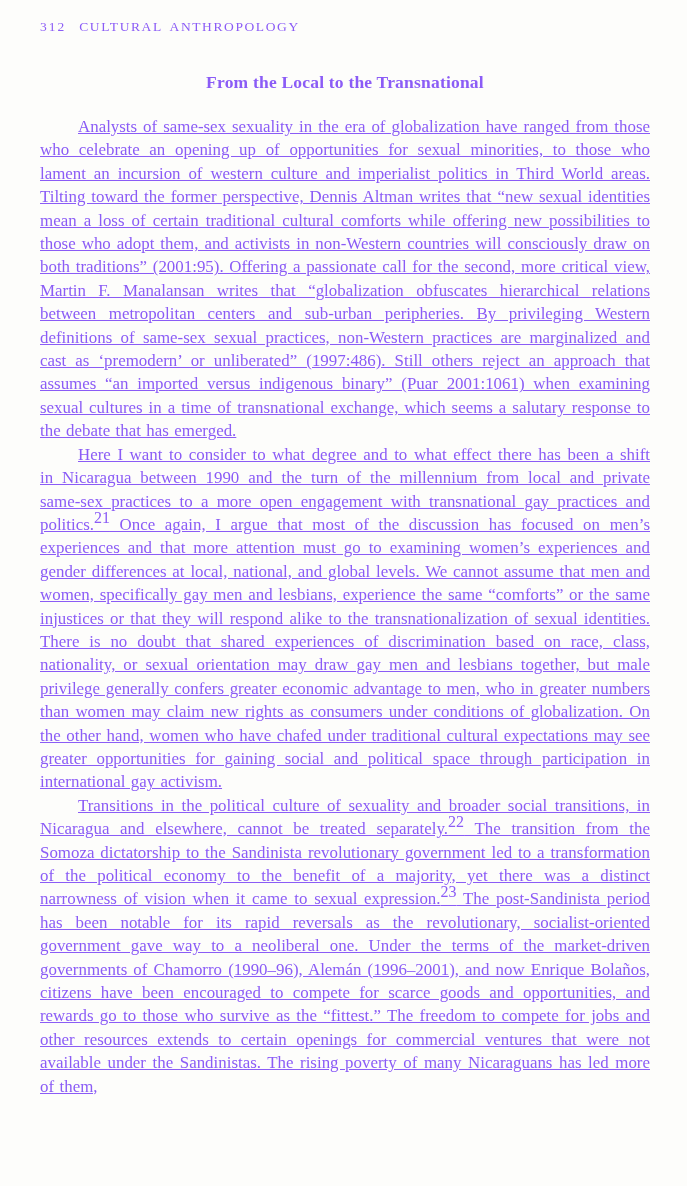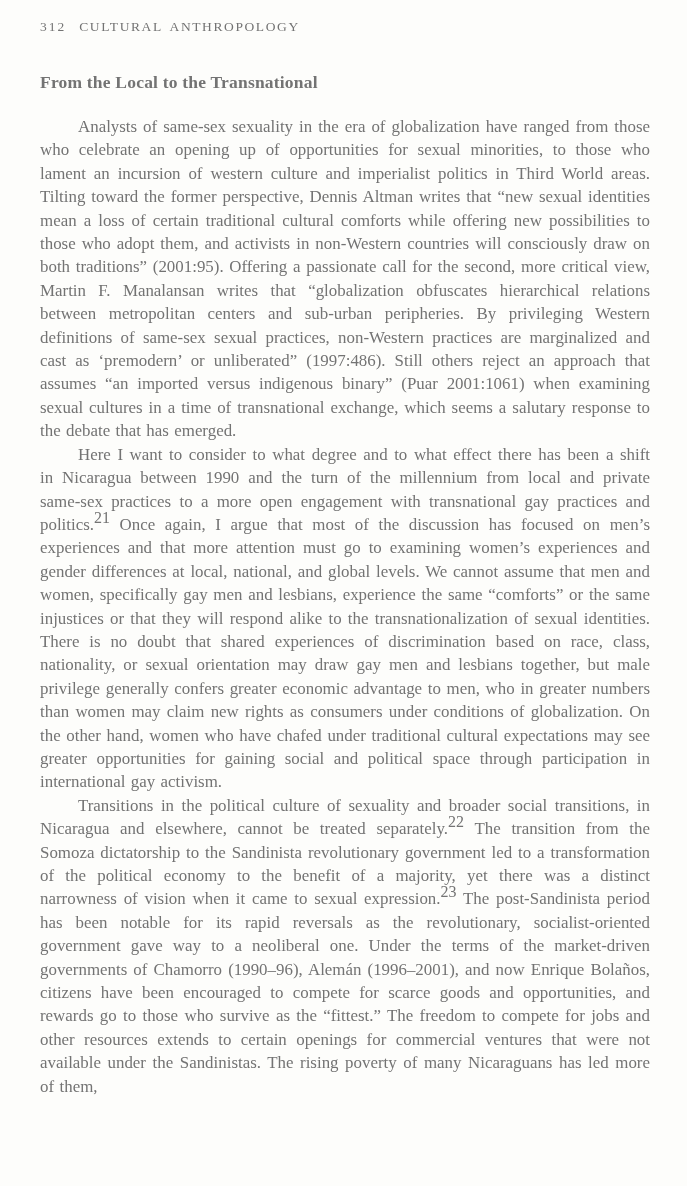--- a/index.html
+++ b/index.html
@@ -5,54 +5,55 @@
   html, body {
     margin: 0;
     padding: 0;
     background: #ffffff;
   }
   .page {
     position: relative;
     width: 687px;
     height: 1186px;
     background: #fdfdfb;
-    color: #737373;
+    color: #8b5cf6;
     font-family: "Liberation Serif", "DejaVu Serif", serif;
     box-sizing: border-box;
     padding: 19px 37px 4px 40px;
     overflow: hidden;
   }
   .running-head {
     font-size: 13.5px;
     letter-spacing: 1.6px;
     word-spacing: 3px;
     white-space: nowrap;
   }
   .running-head .page-number {
     margin-right: 13px;
     letter-spacing: 2px;
   }
   .section-title {
     margin: 37px 0 0 0;
-    text-align: left;
+    text-align: center;
     font-size: 17.5px;
     font-weight: bold;
     letter-spacing: 0.2px;
   }
   .body-text {
     margin-top: 22px;
   }
   .body-text p {
     margin: 0;
     text-align: justify;
     text-indent: 38px;
     font-size: 16.9px;
     line-height: 23.4px;
     word-spacing: 1.2px;
     hyphens: auto;
+    text-decoration: underline;
   }
   .body-text sup {
     font-size: 16px;
     line-height: 0;
     vertical-align: super;
     letter-spacing: 0;
   }
 </style>
 </head>
 <body>

